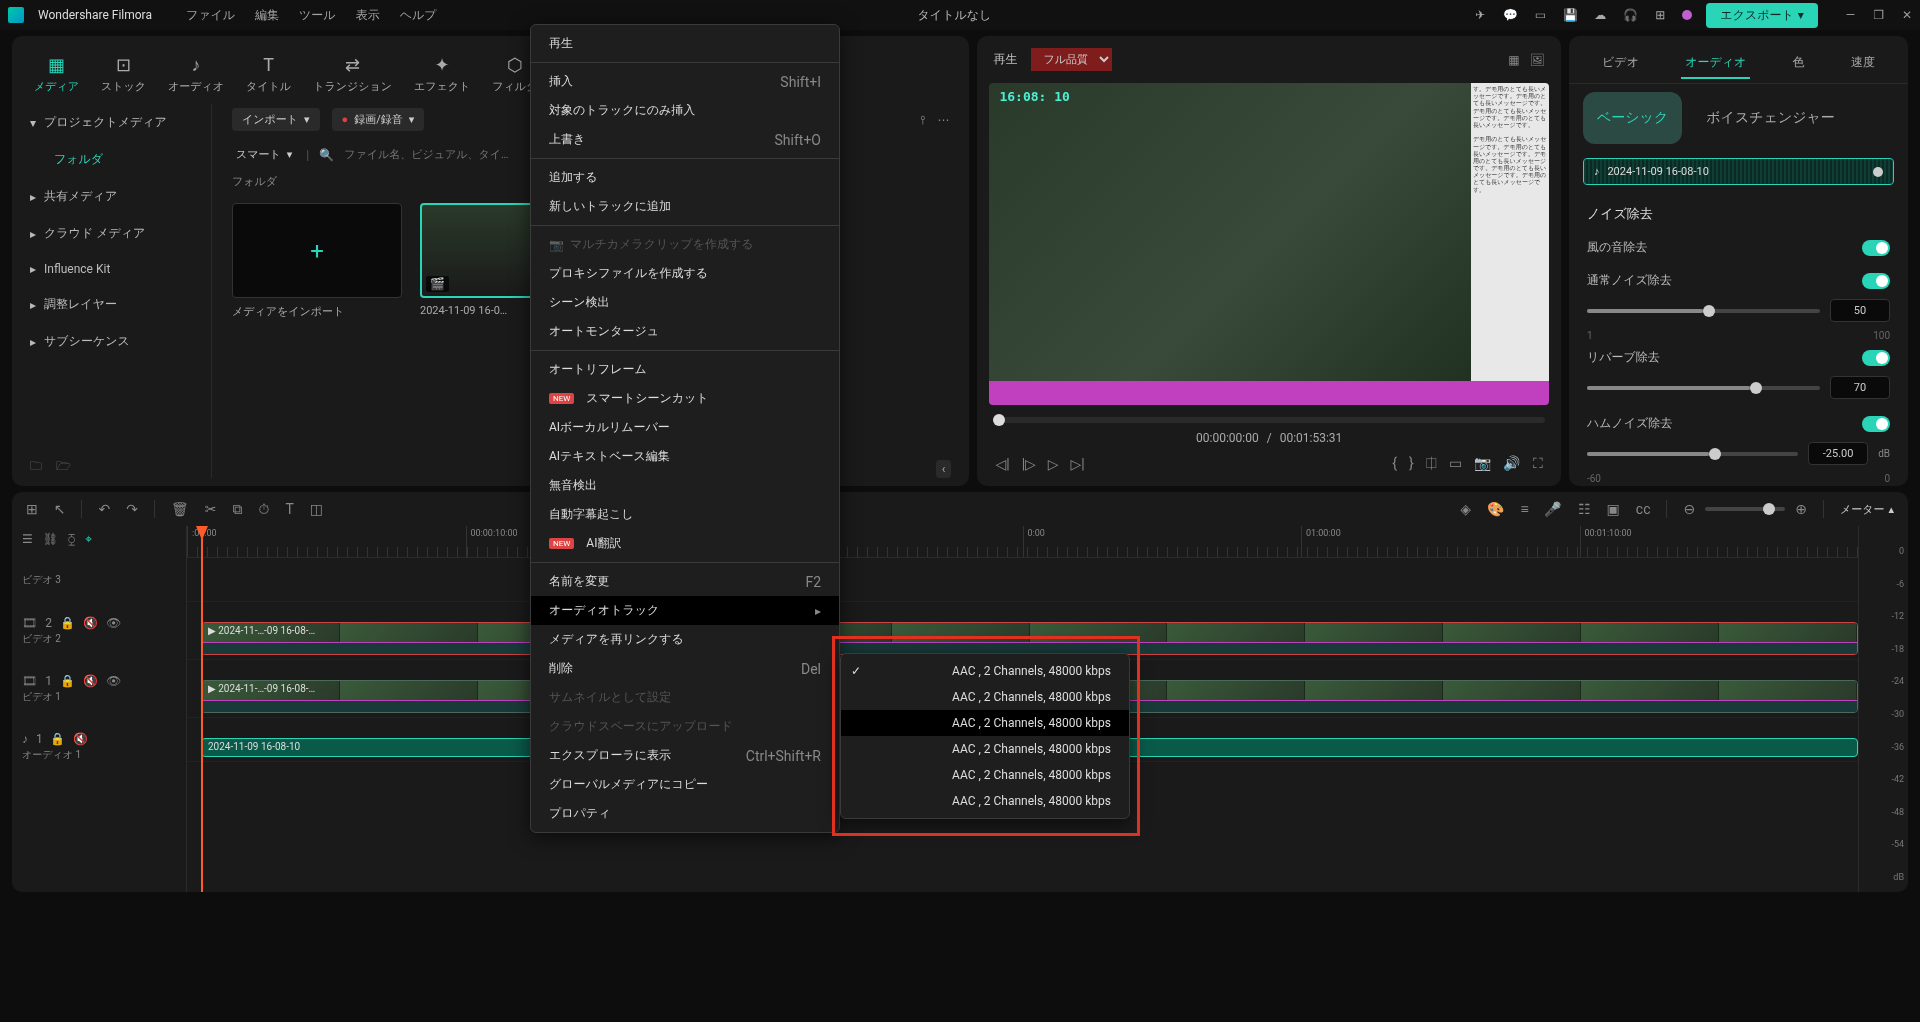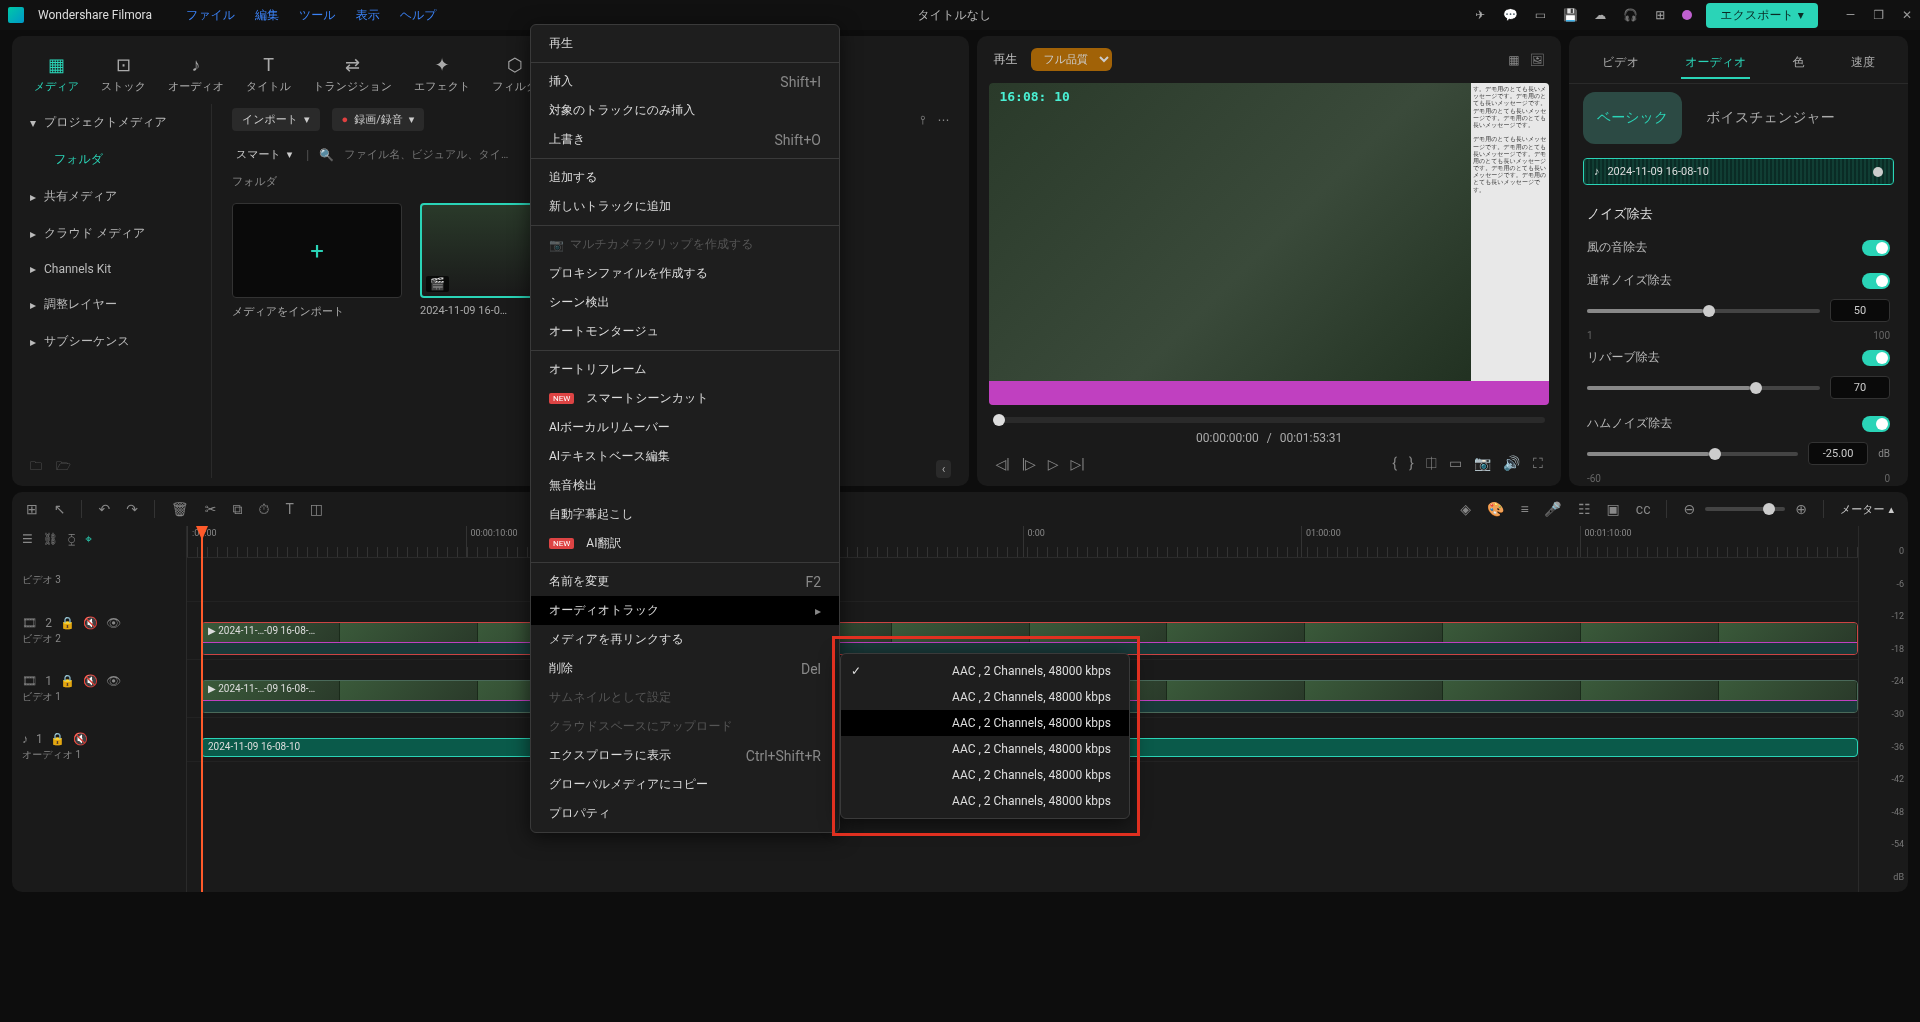--- a/index.html
+++ b/index.html
@@ -1,21 +1,21 @@
 <!DOCTYPE html>
 <html><head>
 <meta charset="utf-8">
 <style>
 * { margin: 0; padding: 0; box-sizing: border-box; font-family: -apple-system, BlinkMacSystemFont, "Segoe UI", Roboto, sans-serif; }
 body { background: #0d0d0d; color: #c0c0c0; font-size: 12px; overflow: hidden; width: 1920px; height: 1022px; }
 .titlebar { height: 30px; background: #111; display: flex; align-items: center; padding: 8px 8px; gap: 14px; }
 .logo { width: 16px; height: 16px; background: linear-gradient(135deg,#00c9a7,#0098c9); border-radius: 2px; }
 .titlebar .app-name { color: #ddd; font-size: 12px; }
 .titlebar .menu { display: flex; gap: 20px; margin-left: 20px; }
-.titlebar .menu span { color: #3b82f6; font-size: 12px; cursor: pointer; }
+.titlebar .menu span { color: #a3a3a3; font-size: 12px; cursor: pointer; }
 .titlebar .center { flex: 1; text-align: center; color: #bbb; }
 .titlebar .right-icons { display: flex; gap: 14px; align-items: center; }
 .ri { width: 16px; height: 16px; color: #aaa; display: flex; align-items: center; justify-content: center; }
 .export-btn { background: #2ad4b7; color: #0a2b25; padding: 4px 14px; border-radius: 4px; font-size: 12px; display: flex; align-items: center; gap: 4px; }
 .win-ctrl { display: flex; gap: 18px; margin-left: 14px; color: #999; }
 
 .main-top { display: flex; height: 450px; margin-top: 6px; }
 .left-panel { width: 960px; background: #1a1a1a; border-radius: 10px; margin-left: 12px; padding: 8px 0; position: relative; }
 .tabs-row { display: flex; gap: 22px; padding: 0 22px; height: 60px; align-items: center; }
 .tab-item { display: flex; flex-direction: column; align-items: center; gap: 4px; color: #aaa; cursor: pointer; }
@@ -37,21 +37,21 @@
 .thumb-box { width: 170px; height: 95px; background: #0a0a0a; border: 1px solid #333; border-radius: 4px; display: flex; align-items: center; justify-content: center; position: relative; }
 .thumb-box.plus { color: #2ad4b7; font-size: 24px; }
 .thumb-box.vid { background: linear-gradient(#2a3a2a,#1a1a1a); border: 2px solid #2ad4b7; }
 .thumb-caption { color: #aaa; font-size: 11px; padding-top: 6px; }
 
 .bottom-icons { position: absolute; bottom: 8px; left: 18px; display: flex; gap: 14px; color: #777; }
 .side-toggle { position: absolute; bottom: 8px; right: 18px; background: #2a2a2a; border-radius: 4px; padding: 2px 6px; color: #aaa; }
 
 .preview-panel { width: 585px; background: #1a1a1a; border-radius: 10px; margin: 0 8px; display: flex; flex-direction: column; padding: 8px; }
 .preview-header { display: flex; align-items: center; gap: 14px; padding: 4px 8px; }
-.preview-header select { background: #a16207; border: none; color: #ccc; padding: 4px 8px; border-radius: 6px; font-size: 11px; }
+.preview-header select { background: #7f1d1d; border: none; color: #ccc; padding: 4px 8px; border-radius: 0; font-size: 11px; }
 .preview-header-icons { margin-left: auto; display: flex; gap: 10px; color: #888; }
 .preview-video { flex: 1; background: #0a0a0a; margin: 8px 4px; border-radius: 4px; position: relative; display: flex; align-items: center; justify-content: center; overflow: hidden; }
 .video-frame { width: 100%; height: 100%; background: linear-gradient(135deg,#2a3a2a 0%,#3a4a3a 50%,#1a2a1a 100%); position: relative; }
 .banner-overlay { position: absolute; bottom: 0; left: 0; right: 0; height: 24px; background: #c040c0; }
 .chat-overlay { position: absolute; top: 0; right: 0; width: 78px; height: calc(100% - 24px); background: #e8e8e8; font-size: 6px; color: #333; padding: 2px; line-height: 1.2; }
 .timecode-ov { position: absolute; top: 6px; left: 10px; color: #4af0d4; font-family: monospace; font-size: 13px; font-weight: bold; }
 .scrub-bar { height: 6px; background: #2a2a2a; border-radius: 3px; margin: 4px 8px; position: relative; }
 .scrub-dot { position: absolute; left: 0; top: -3px; width: 12px; height: 12px; background: #ddd; border-radius: 50%; }
 .time-row { display: flex; justify-content: center; gap: 8px; color: #aaa; font-size: 12px; padding: 4px; }
 .transport { display: flex; align-items: center; justify-content: space-between; padding: 6px 10px; }
@@ -209,21 +209,21 @@
         <div class="sidebar-item">
             <span>▸</span>
             <span>共有メディア</span>
           </div>
         <div class="sidebar-item">
             <span>▸</span>
             <span>クラウド メディア</span>
           </div>
         <div class="sidebar-item">
             <span>▸</span>
-            <span>Channels Kit</span>
+            <span>Influence Kit</span>
           </div>
         <div class="sidebar-item">
             <span>▸</span>
             <span>調整レイヤー</span>
           </div>
         <div class="sidebar-item">
             <span>▸</span>
             <span>サブシーケンス</span>
           </div>
       </div>

